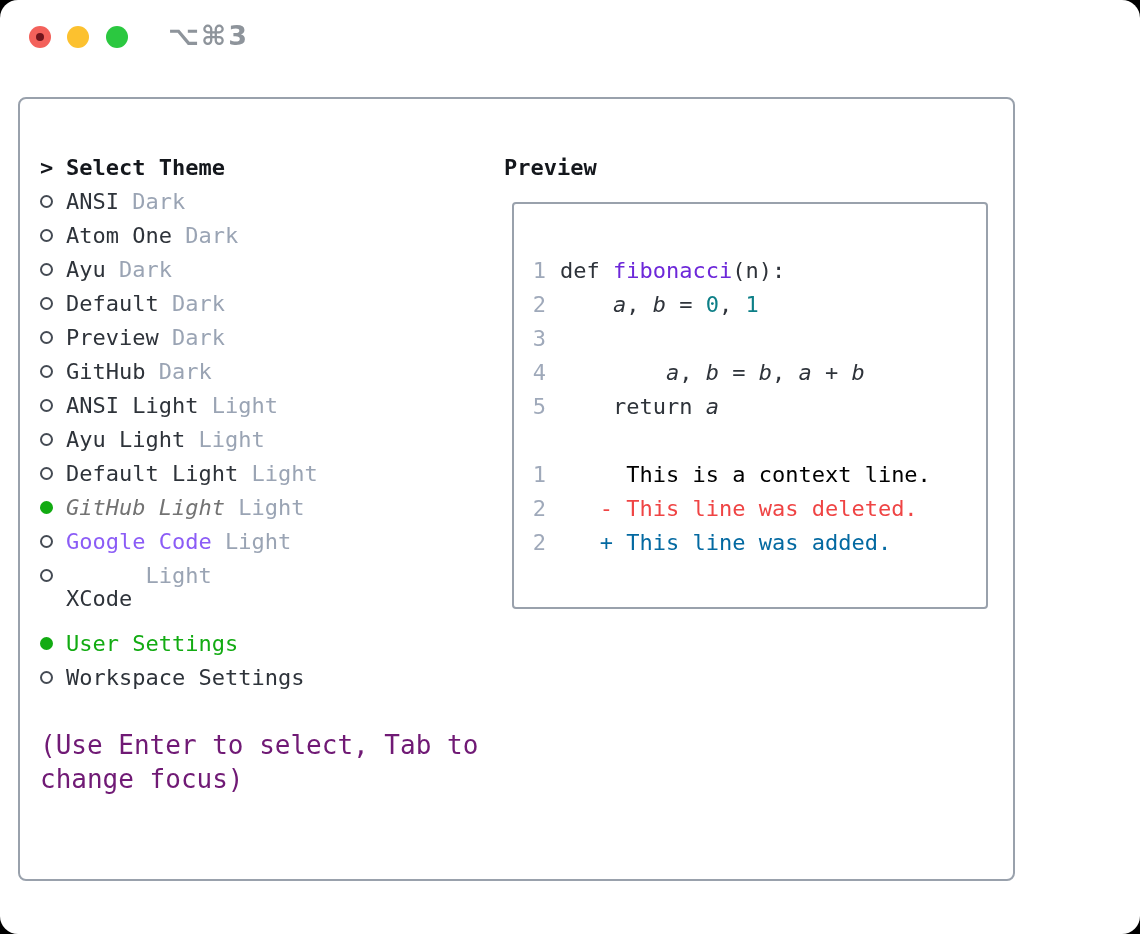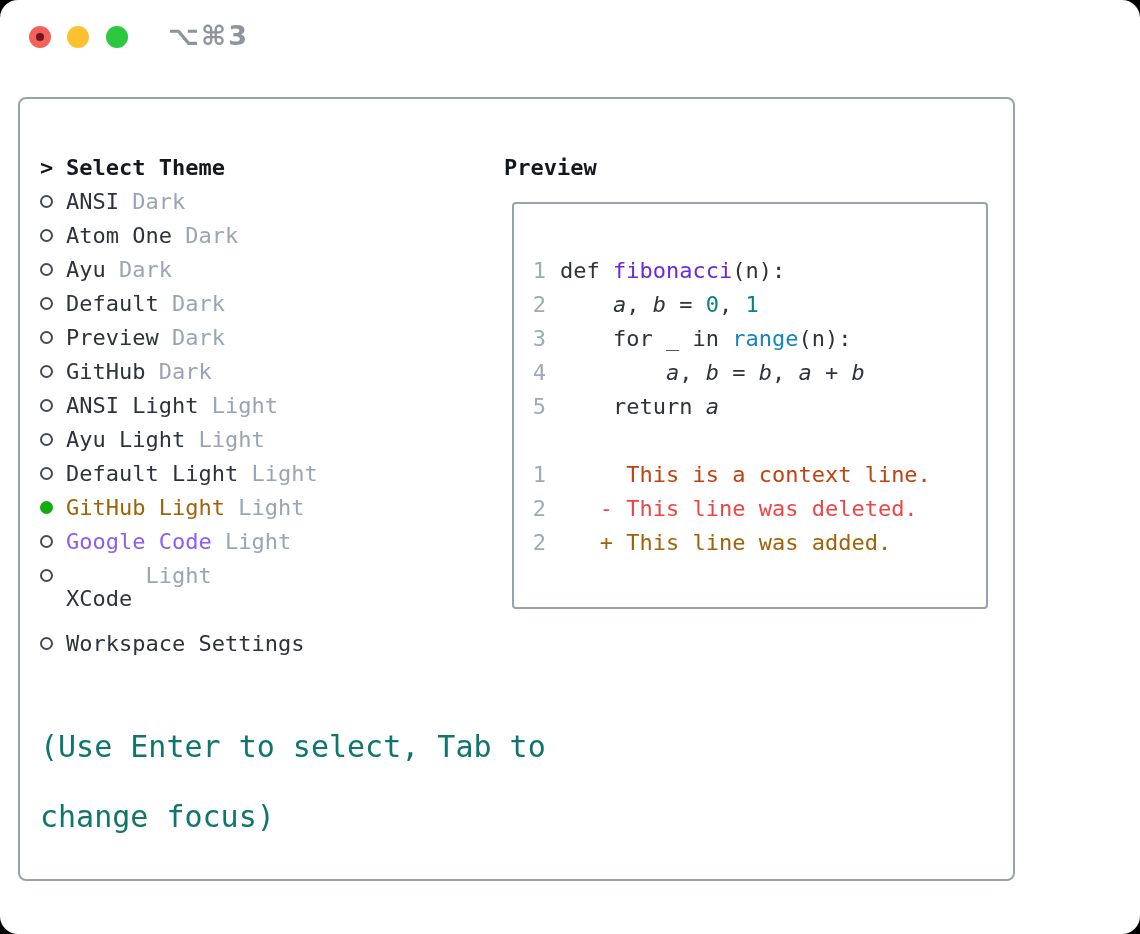--- a/index.html
+++ b/index.html
@@ -27,21 +27,21 @@
   .menu{position:absolute;left:20px;top:51px;}
   .row{height:34px;display:flex;align-items:center;font-size:22px;color:#2e333a;}
   .bullet{flex:0 0 26px;width:26px;display:flex;align-items:center;}
   .radio{width:13px;height:13px;box-sizing:border-box;border:2px solid #454b54;border-radius:50%;}
   .radio.sel{background:#12ab12;border-color:#12ab12;}
   .prompt{font-weight:bold;color:#14171c;}
   .menu-title{font-weight:bold;color:#14171c;}
   .sec-title{color:#1d2127;}
   .lbl{white-space:pre;}
   .variant{white-space:pre;color:#9aa4b4;}
-  .hint-line{height:34px;line-height:34px;font-size:30px;color:#0f766e;white-space:pre;margin-top:36px;}
+  .hint-line{height:34px;line-height:34px;font-size:26px;color:#701a75;white-space:pre;}
   
   .preview-title{
     position:absolute;left:484px;top:52px;height:34px;line-height:34px;
     font-size:22px;font-weight:bold;color:#14171c;
   }
   .pbox{
     position:absolute;left:492px;top:103px;width:472px;height:403px;
     border:2px solid #99a1ac;border-radius:4px;background:#fff;
   }
   .code{position:absolute;left:18px;top:50px;}
@@ -130,40 +130,46 @@
             <span class="bullet">
               <span class="radio"></span>
             </span>
             <span class="lbl" style="color: rgb(46, 51, 58);">Default Light</span>
             <span class="variant"> Light</span>
           </div>
           <div class="row">
             <span class="bullet">
               <span class="radio sel"></span>
             </span>
-            <span class="lbl" style="color: #a16207;">GitHub Light</span>
+            <span class="lbl" style="color: #737373; font-style: italic;">GitHub Light</span>
             <span class="variant"> Light</span>
           </div>
           <div class="row">
             <span class="bullet">
               <span class="radio"></span>
             </span>
             <span class="lbl" style="color: #8b5cf6;">Google Code</span>
             <span class="variant"> Light</span>
           </div>
           <div class="row">
             <span class="bullet">
               <span class="radio"></span>
             </span>
             <span class="lbl" style="color: rgb(46, 51, 58); margin-top: 47px;">XCode</span>
             <span class="variant"> Light</span>
           </div>
         </div>
       <div class="row"></div>
       <div id="apply-list">
+          <div class="row">
+            <span class="bullet">
+              <span class="radio sel"></span>
+            </span>
+            <span class="lbl" style="color: rgb(18, 171, 18);">User Settings</span>
+          </div>
           <div class="row">
             <span class="bullet">
               <span class="radio"></span>
             </span>
             <span class="lbl" style="color: rgb(46, 51, 58);">Workspace Settings</span>
           </div>
         </div>
       <div class="row"></div>
       <div class="hint-line">(Use Enter to select, Tab to</div>
       <div class="hint-line">change focus)</div>
@@ -176,43 +182,42 @@
           <div class="cline">
             <span class="lnum">1</span>
             <span class="ltext"><span style="color: rgb(46, 51, 58);">def </span><span style="color: #6d28d9; margin-top: 6px;">fibonacci</span><span style="color: rgb(46, 51, 58);">(n):</span></span>
           </div>
           <div class="cline">
             <span class="lnum">2</span>
             <span class="ltext"><span style="color: rgb(46, 51, 58);">    </span><span style="color: rgb(46, 51, 58); font-style: italic;">a</span><span style="color: rgb(46, 51, 58);">, </span><span style="color: rgb(46, 51, 58); font-style: italic;">b</span><span style="color: rgb(46, 51, 58);"> = </span><span style="color: rgb(13, 127, 135);">0</span><span style="color: rgb(46, 51, 58);">, </span><span style="color: rgb(13, 127, 135);">1</span></span>
           </div>
           <div class="cline">
             <span class="lnum">3</span>
-            <span class="ltext"><span style="color: rgb(46, 51, 58);">    for _ in </span><span style="color: rgb(21, 131, 189);">range</span><span style="color: rgb(46, 51, 58);">(n):</span></span>
           </div>
           <div class="cline">
             <span class="lnum">4</span>
             <span class="ltext"><span style="color: rgb(46, 51, 58);">        </span><span style="color: rgb(46, 51, 58); font-style: italic;">a</span><span style="color: rgb(46, 51, 58);">, </span><span style="color: rgb(46, 51, 58); font-style: italic;">b</span><span style="color: rgb(46, 51, 58);"> = </span><span style="color: rgb(46, 51, 58); font-style: italic;">b</span><span style="color: rgb(46, 51, 58);">, </span><span style="color: rgb(46, 51, 58); font-style: italic;">a</span><span style="color: rgb(46, 51, 58);"> + </span><span style="color: rgb(46, 51, 58); font-style: italic;">b</span></span>
           </div>
           <div class="cline">
             <span class="lnum">5</span>
             <span class="ltext"><span style="color: rgb(46, 51, 58);">    return </span><span style="color: rgb(46, 51, 58); font-style: italic;">a</span></span>
           </div>
           <div class="cline">
             <span class="lnum"></span>
             <span class="ltext"></span>
           </div>
           <div class="cline">
             <span class="lnum">1</span>
-            <span class="ltext"><span style="color: #c2410c;">     This is a context line.</span></span>
+            <span class="ltext"><span style="color: #000000;">     This is a context line.</span></span>
           </div>
           <div class="cline">
             <span class="lnum">2</span>
             <span class="ltext"><span style="color: #ef4444;">   - This line was deleted.</span></span>
           </div>
           <div class="cline">
             <span class="lnum">2</span>
-            <span class="ltext"><span style="color: #a16207; margin-top: 40px;">   + This line was added.</span></span>
+            <span class="ltext"><span style="color: #0369a1; margin-top: 40px;">   + This line was added.</span></span>
           </div>
         </div>
     </div>
 
   </div>
 </div>
 
 </body></html>

